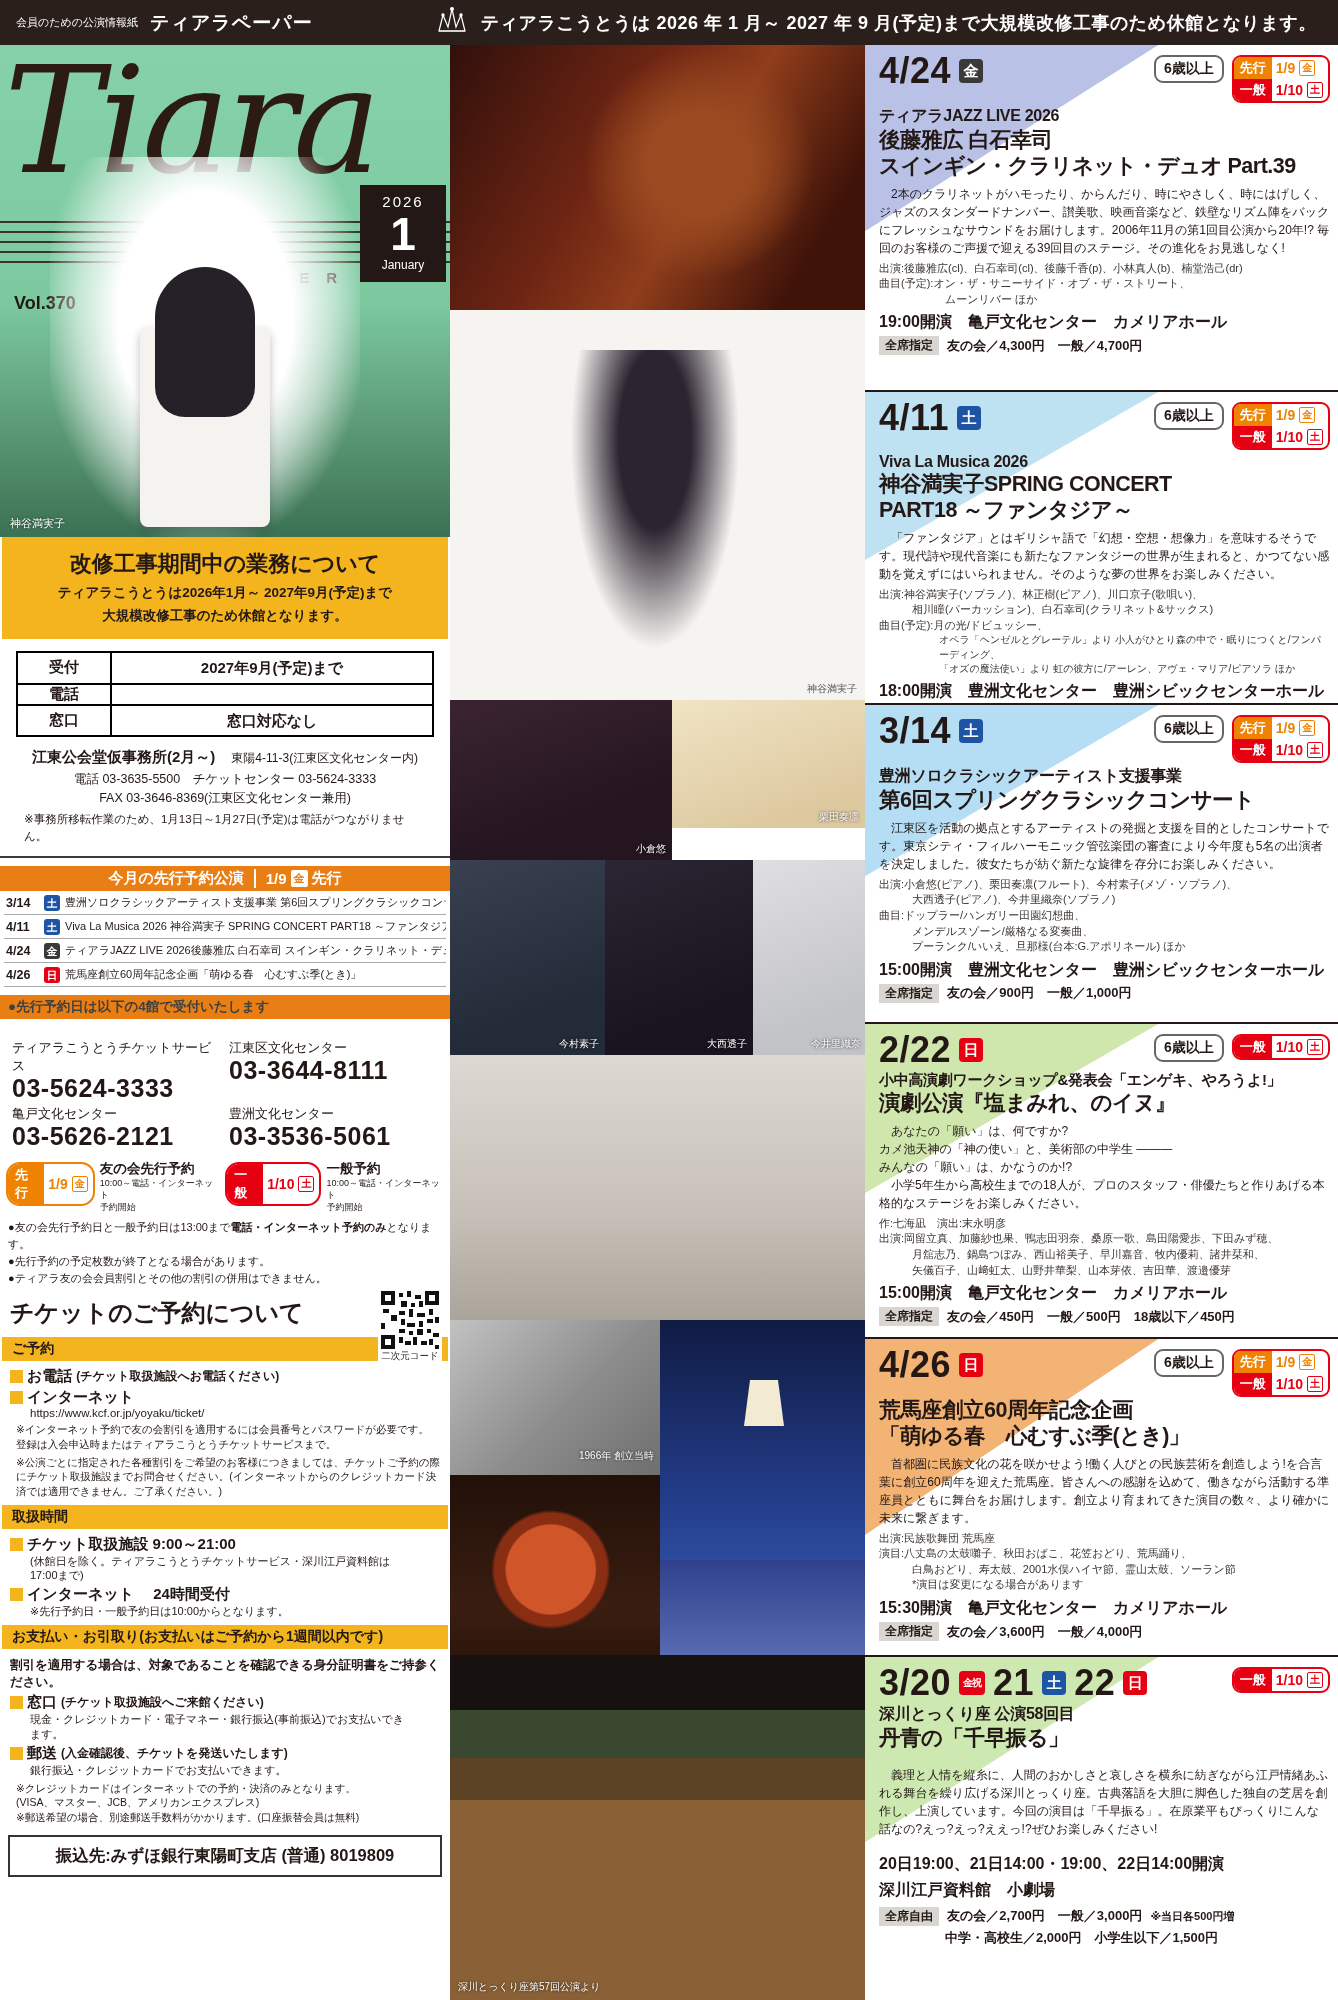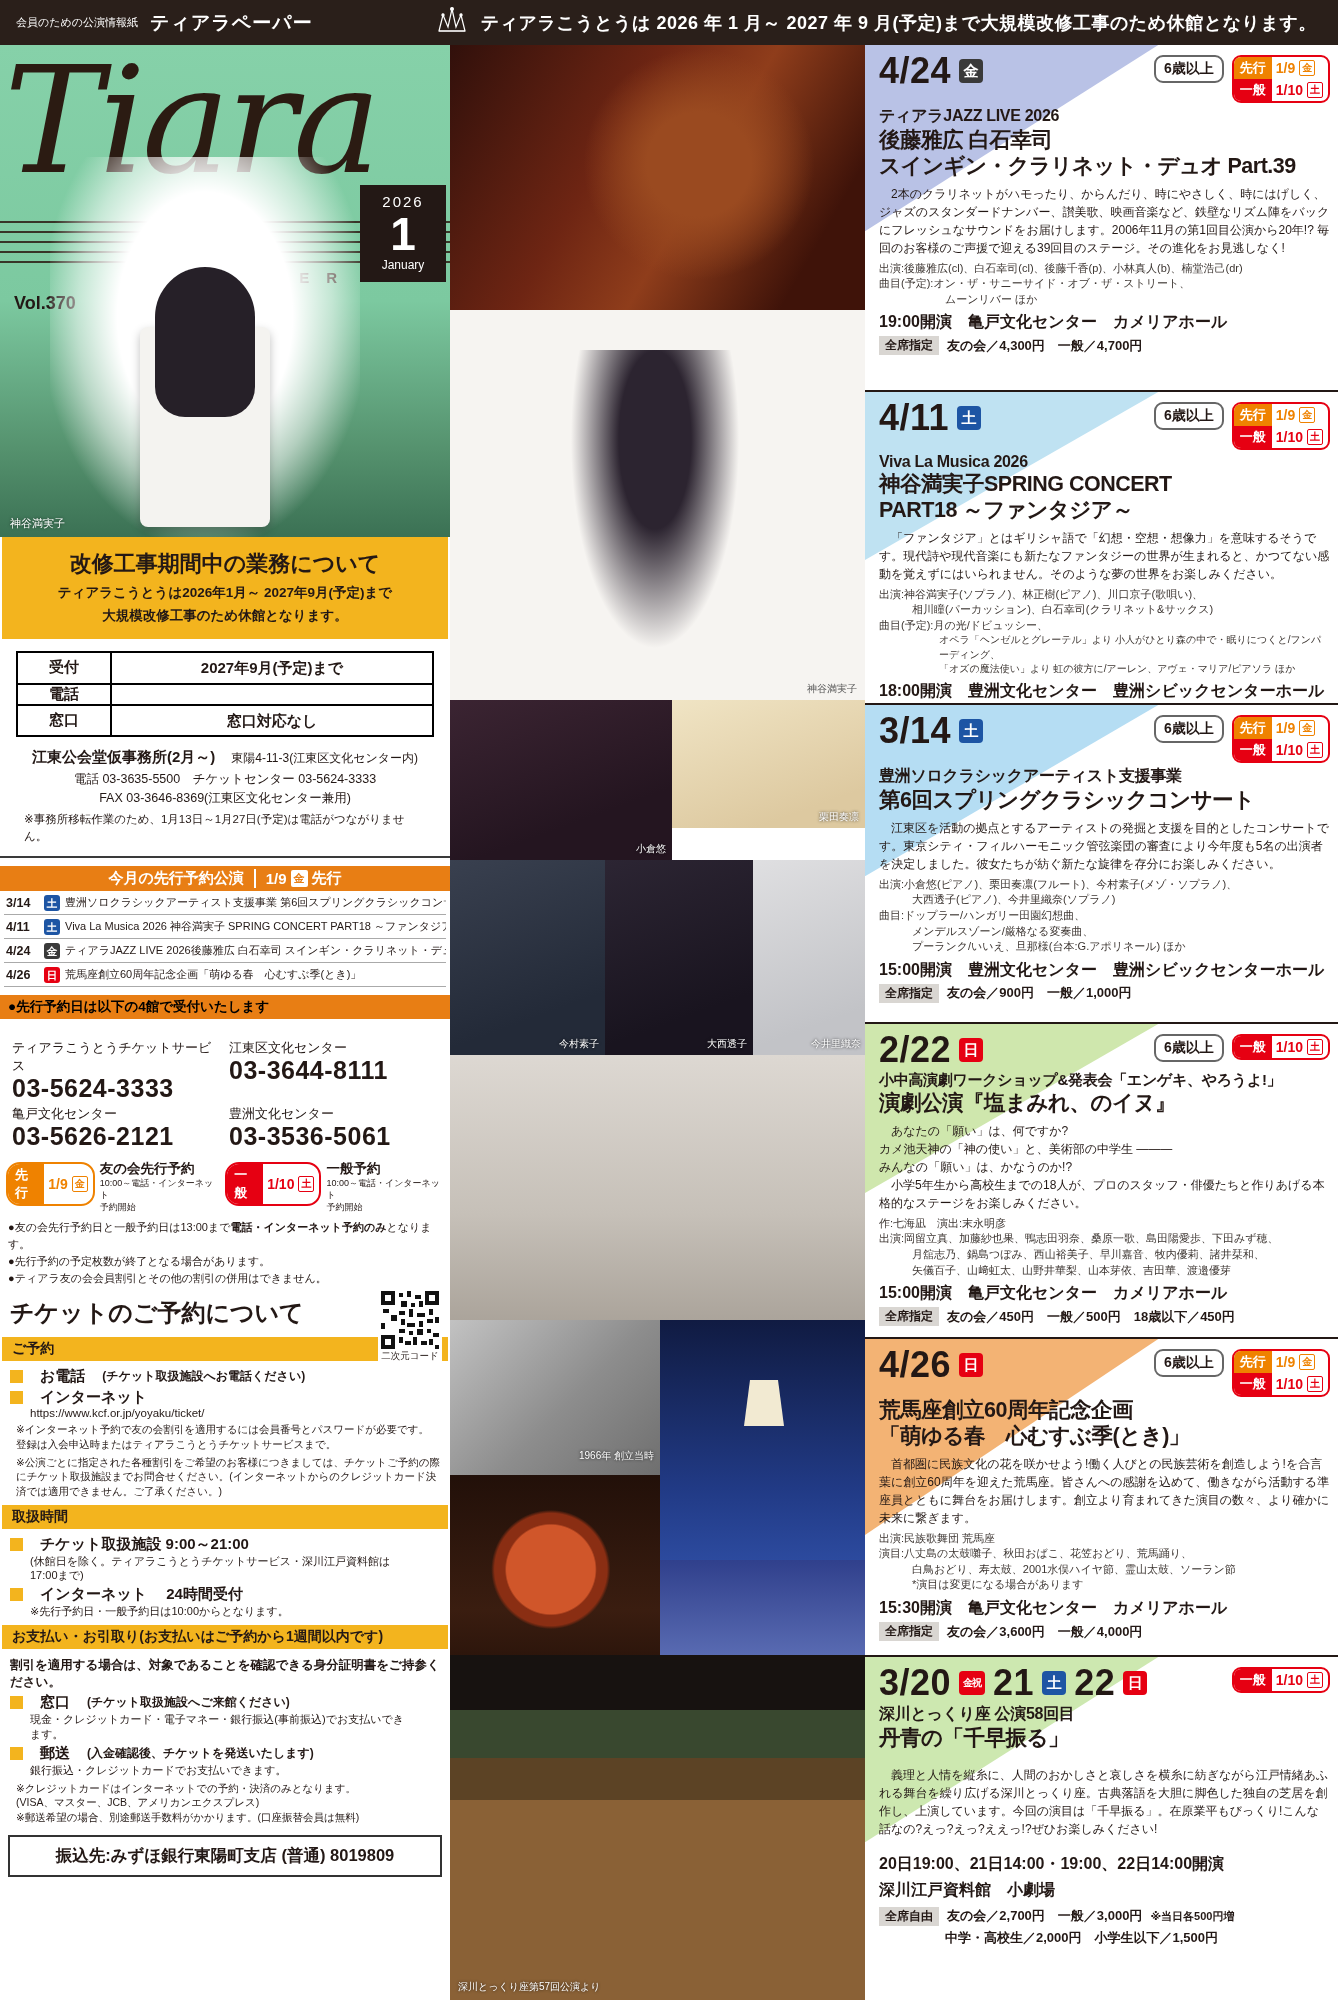--- a/index.html
+++ b/index.html
@@ -69,21 +69,21 @@
         padding:1px 3px;border-radius:2px;margin:0 4px;vertical-align:1px;}
   .adv-list{margin:0 4px;}
   .adv-item{display:flex;align-items:center;gap:5px;font-size:11px;padding:3.5px 2px;border-bottom:1px solid #aaa;
             white-space:nowrap;overflow:hidden;}
   .adv-date{font-weight:bold;font-size:12.5px;width:33px;flex:none;}
   .day-sq{display:inline-block;min-width:16px;height:16px;line-height:16px;text-align:center;color:#fff;
           font-size:10.5px;font-weight:bold;border-radius:3px;flex:none;}
   .day-fri{background:#3a3a3a;} .day-sat{background:#1d55a4;} .day-sun{background:#e60012;}
   .day-hol{background:#e60012;font-size:9px;padding:0 1px;}
 
-  .rec-bar{background:#e87e14;color:#000000;font-weight:bold;font-size:13.5px;padding:3px 8px;margin-top:8px;}
+  .rec-bar{background:#e87e14;color:#404040;font-weight:bold;font-size:13.5px;padding:3px 8px;margin-top:8px;}
 
   .phones{display:grid;grid-template-columns:1fr 1fr;gap:4px 8px;padding:20px 12px 4px;}
   .phone-name{font-size:13px;}
   .phone-num{font-size:25px;font-weight:bold;line-height:1.05;letter-spacing:.5px;}
 
   .slots{display:flex;gap:8px;padding:8px 6px 2px;}
   .slot{display:flex;align-items:flex-start;gap:5px;}
   .slot-badge{display:flex;align-items:center;border:2px solid;border-radius:14px;overflow:hidden;font-weight:bold;background:#fff;}
   .badge-adv{border-color:#ef8200;color:#ef8200;}
   .badge-gen{border-color:#e60012;color:#e60012;}
@@ -93,21 +93,21 @@
   .slot-date{padding:0 4px;font-size:14px;}
   .sq-o{border:1.5px solid currentColor;font-size:10px;padding:0 2px;margin-right:5px;border-radius:2px;}
   .slot-title{font-weight:bold;font-size:13.5px;line-height:1.1;}
   .slot-sub{font-size:9px;line-height:1.35;}
   .lnotes{padding:4px 8px 0;font-size:11px;line-height:1.55;}
 
   
   .ticket{position:relative;}
   .tk-heading{font-size:24px;font-weight:bold;padding:10px 10px 2px;}
   .ybar{background:#f3b41e;font-weight:bold;font-size:14px;padding:3px 10px;margin:6px 2px 4px;}
-  .bitem{display:flex;align-items:center;gap:17px;padding:2px 10px 0;}
+  .bitem{display:flex;align-items:center;gap:4px;padding:2px 10px 0;}
   .bsq{width:13px;height:13px;background:#f3b41e;flex:none;}
   .bname{font-weight:bold;font-size:15px;}
   .bnote{font-size:12px;font-weight:bold;}
   .burl{padding:0 10px 0 30px;font-size:11.5px;}
   .xnote{padding:3px 10px 0 16px;font-size:10.5px;line-height:1.4;}
   .bsub{padding:0 44px 0 30px;font-size:11px;line-height:1.35;}
   .paylead{padding:4px 10px 0;font-size:12.5px;font-weight:bold;}
 
   .qr-wrap{position:absolute;right:8px;top:4px;width:64px;text-align:center;z-index:5;background:#fff;}
   .qr{width:58px;height:58px;display:block;margin:0 auto;}

